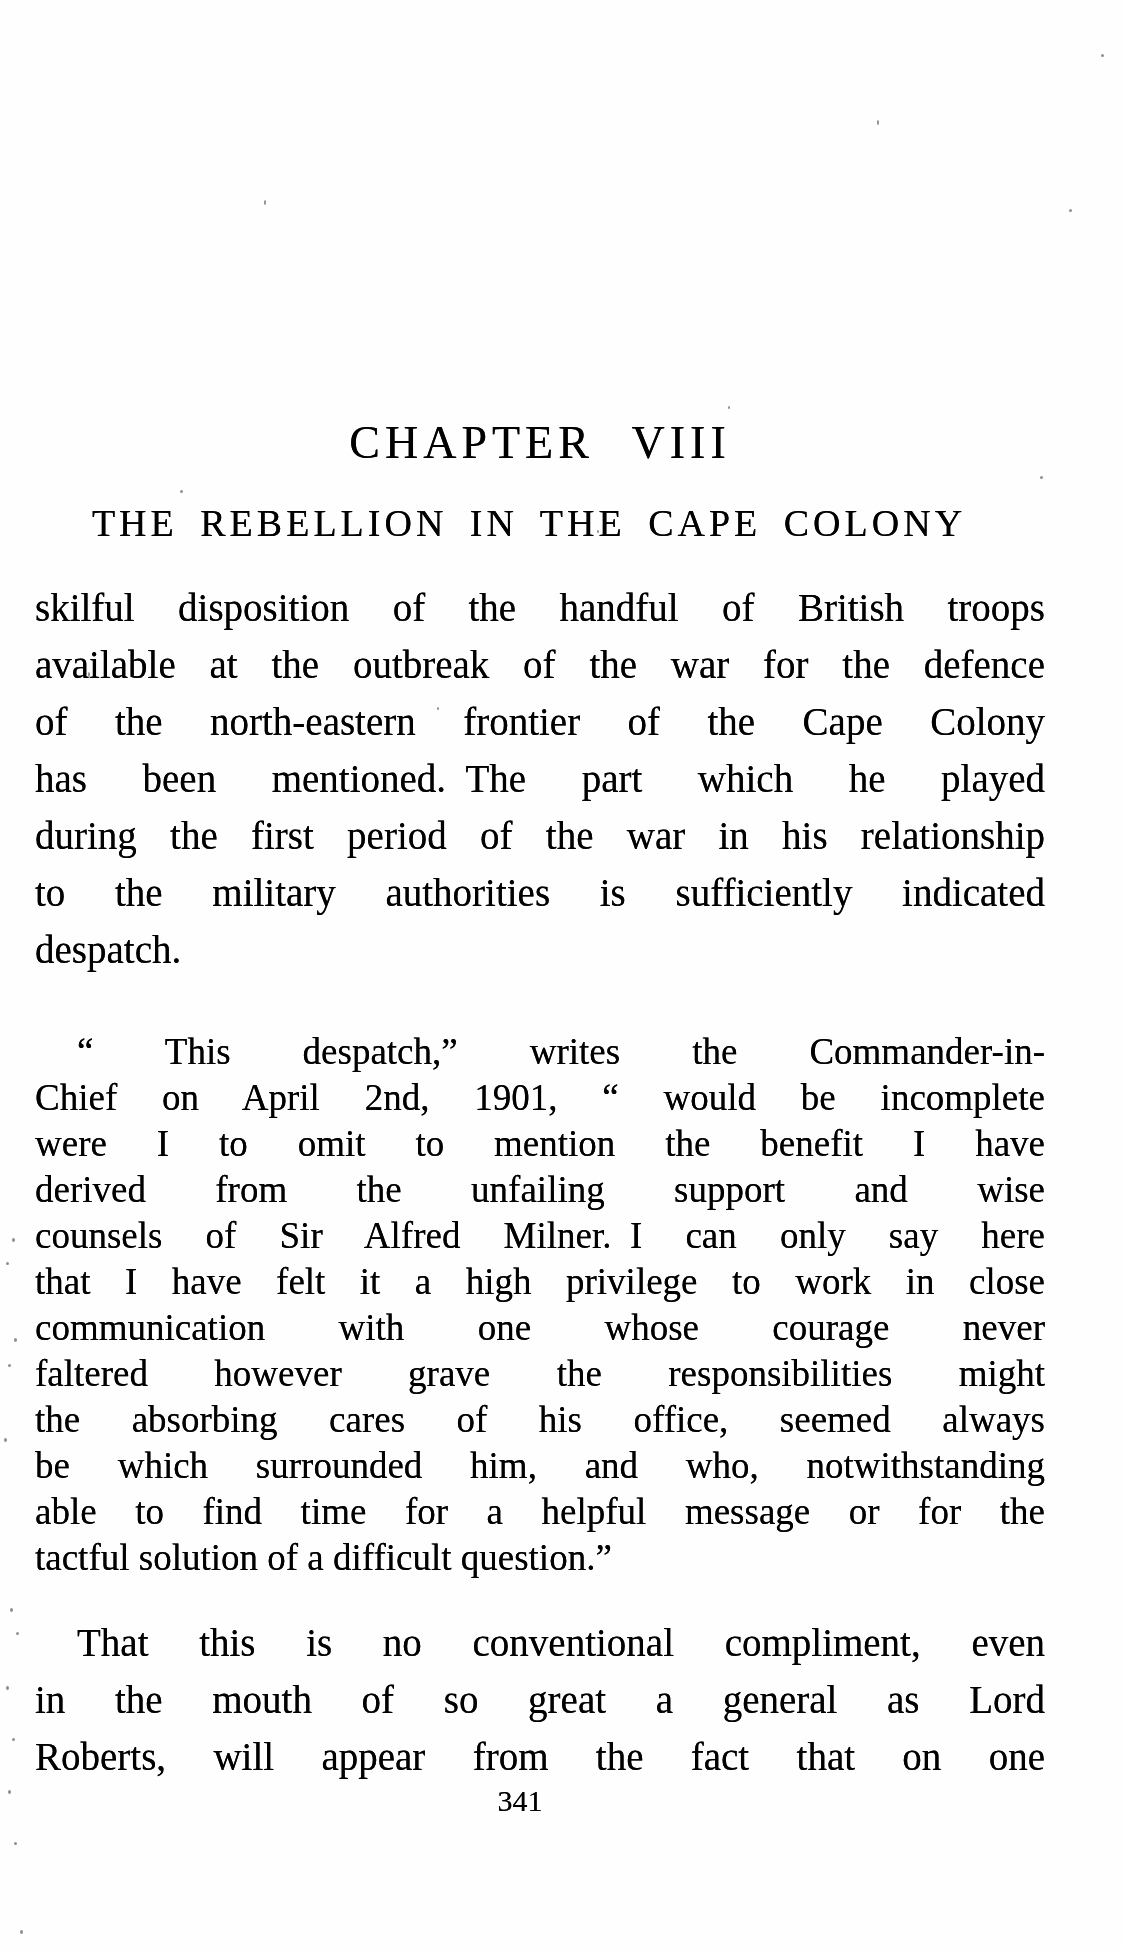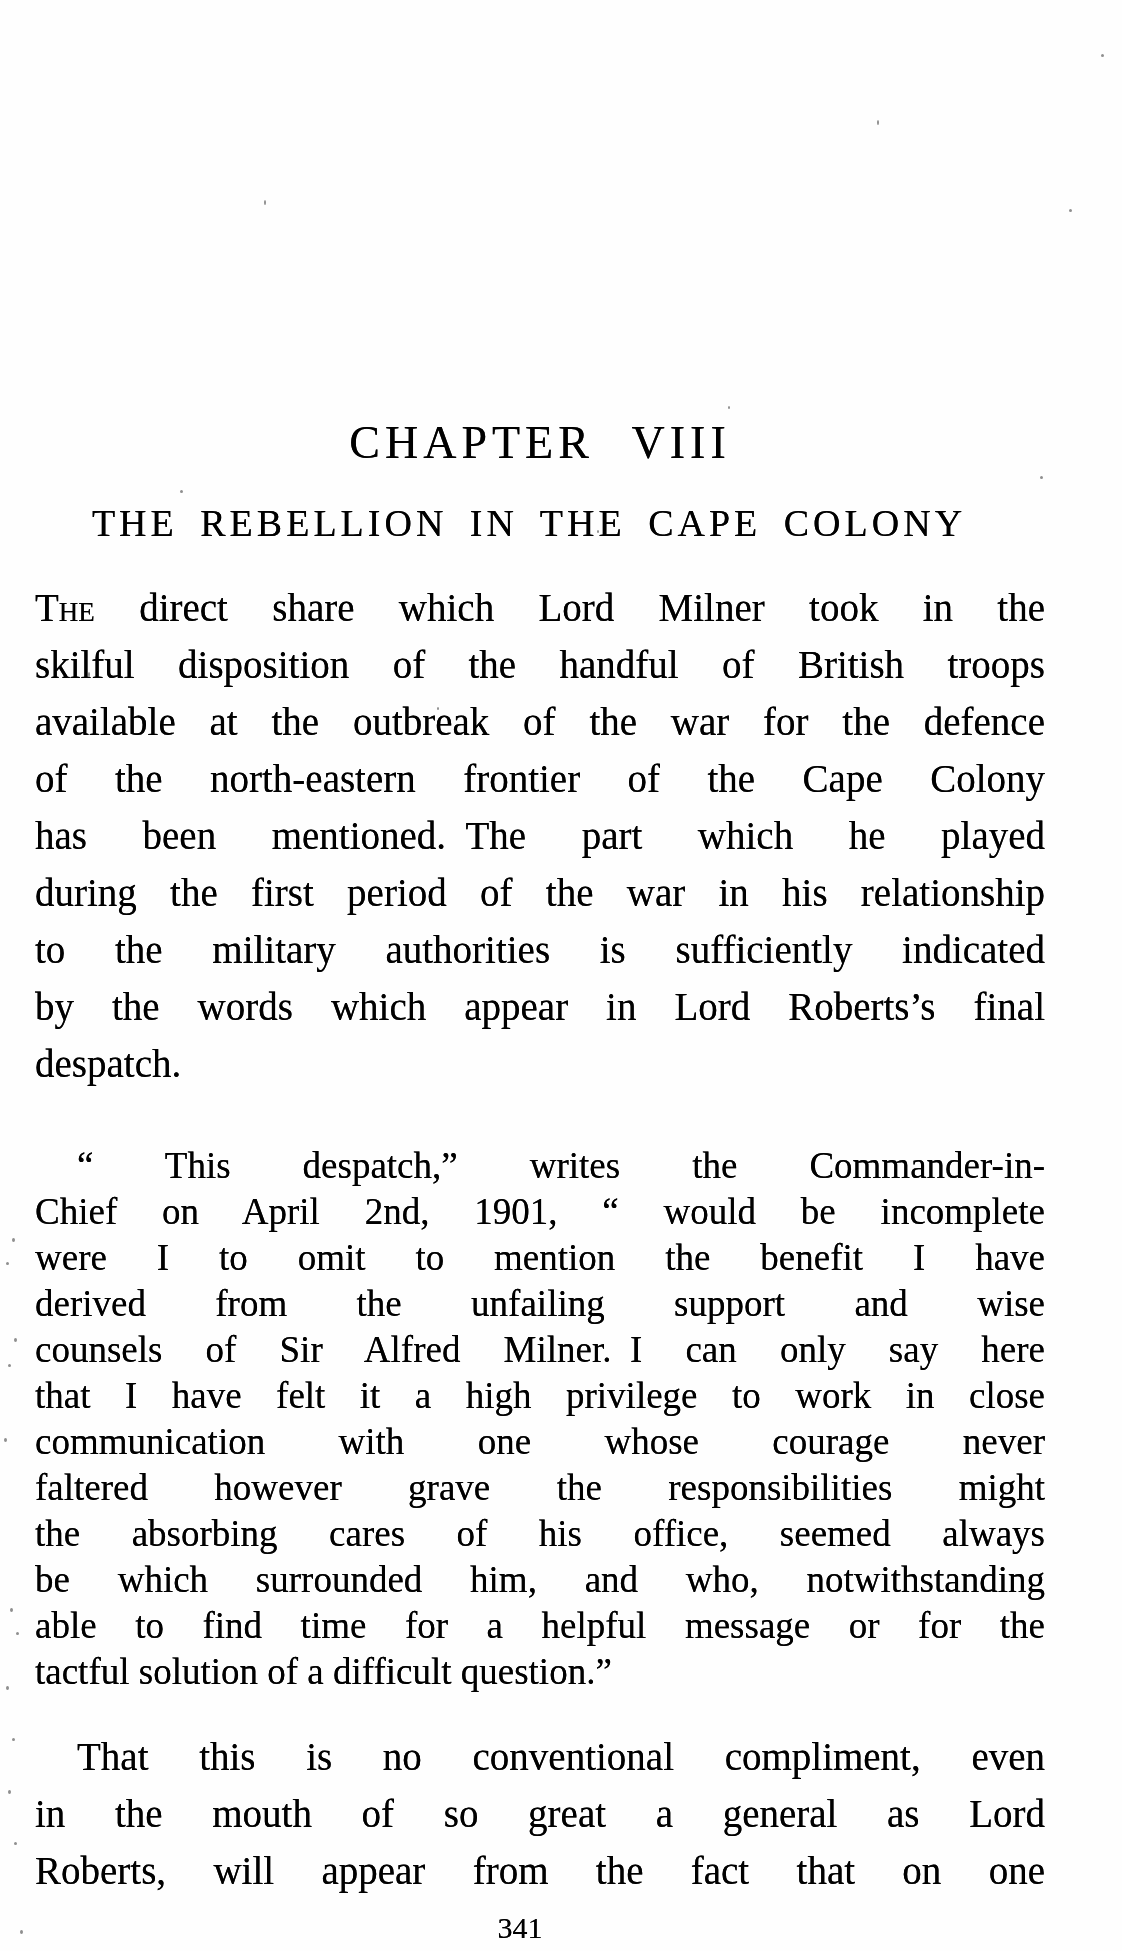--- a/index.html
+++ b/index.html
@@ -56,21 +56,21 @@
   }
   .p2 .line {
     font-size: 37px;
     line-height: 46px;
     height: 46px;
   }
   .line.end { text-align-last: left; }
   .line.indent { text-indent: 42px; }
   .smallcaps { font-variant: small-caps; }
   .page-number {
-    margin-top: 14px;
+    margin-top: 1px;
     font-size: 30px;
     line-height: 30px;
     text-align: center;
     margin-right: 40px;
   }
   .speck {
     position: absolute;
     background: #8f8f8f;
     border-radius: 50%;
   }
@@ -103,28 +103,26 @@
   <div class="speck" style="left:14px;top:1842px;width:3px;height:3px"></div>
   <div class="speck" style="left:20px;top:1930px;width:3px;height:4px"></div>
 
   <div class="column">
 
     <div class="chapter-title">CHAPTER VIII</div>
 
     <div class="chapter-subtitle">THE REBELLION IN THE CAPE COLONY</div>
 
     <div class="paragraph p1">
-      <div class="line"><span class="smallcaps">The</span><span> direct share which Lord Milner took in the</span></div>
       <div class="line">skilful disposition of the handful of British troops</div>
       <div class="line">available at the outbreak of the war for the defence</div>
       <div class="line">of the north-eastern frontier of the Cape Colony</div>
       <div class="line">has been mentioned. The part which he played</div>
       <div class="line">during the first period of the war in his relationship</div>
       <div class="line">to the military authorities is sufficiently indicated</div>
-      <div class="line">by the words which appear in Lord Roberts’s final</div>
       <div class="line end">despatch.</div>
     </div>
 
     <div class="paragraph p2">
       <div class="line indent">“ This despatch,” writes the Commander-in-</div>
       <div class="line">Chief on April 2nd, 1901, “ would be incomplete</div>
       <div class="line">were I to omit to mention the benefit I have</div>
       <div class="line">derived from the unfailing support and wise</div>
       <div class="line">counsels of Sir Alfred Milner. I can only say here</div>
       <div class="line">that I have felt it a high privilege to work in close</div>

